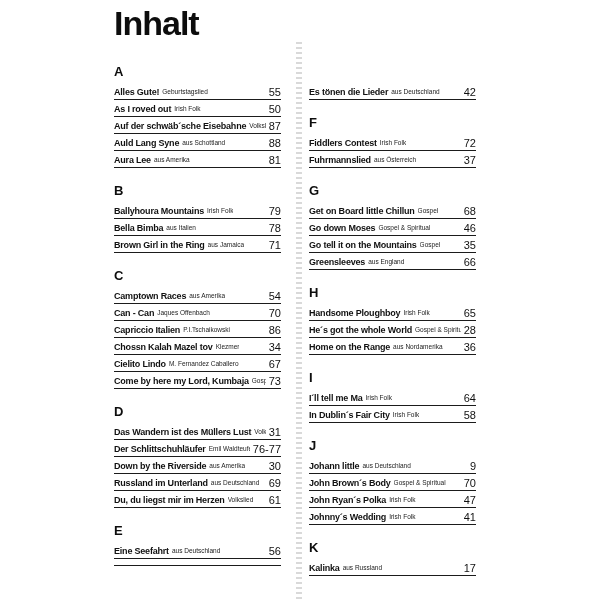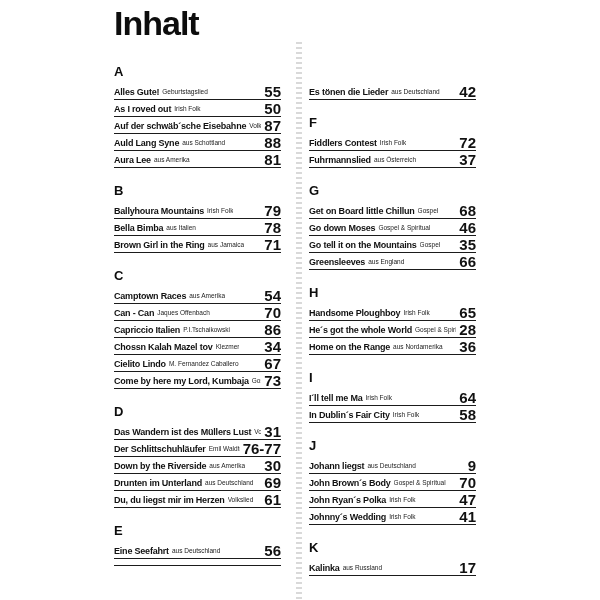--- a/index.html
+++ b/index.html
@@ -70,22 +70,22 @@
   }
   .entry-note {
     font-size: 6.5px;
     color: #222;
     margin-left: 3px;
     flex: 0 1 auto;
     min-width: 0;
     overflow: hidden;
   }
   .entry-page {
-    font-size: 15px;
-    font-weight: bold;
+    font-size: 11px;
+    font-weight: normal;
     margin-left: auto;
     padding-left: 3px;
     flex: 0 0 auto;
   }
 </style>
 </head>
 <body>
 
 <div class="page">
   <div class="page-title">Inhalt</div>
@@ -174,21 +174,21 @@
         <span class="entry-title">Der Schlittschuhläufer</span>
         <span class="entry-note">Emil Waldteufel</span>
         <span class="entry-page">76-77</span>
       </div>
       <div class="entry">
         <span class="entry-title">Down by the Riverside</span>
         <span class="entry-note">aus Amerika</span>
         <span class="entry-page">30</span>
       </div>
       <div class="entry">
-        <span class="entry-title">Drunten im Unterland</span>
+        <span class="entry-title">Russland im Unterland</span>
         <span class="entry-note">aus Deutschland</span>
         <span class="entry-page">69</span>
       </div>
       <div class="entry">
         <span class="entry-title">Du, du liegst mir im Herzen</span>
         <span class="entry-note">Volkslied</span>
         <span class="entry-page">61</span>
       </div>
       <div class="section-letter">E</div>
       <div class="entry">
@@ -258,21 +258,21 @@
         <span class="entry-note">Irish Folk</span>
         <span class="entry-page">64</span>
       </div>
       <div class="entry">
         <span class="entry-title">In Dublin´s Fair City</span>
         <span class="entry-note">Irish Folk</span>
         <span class="entry-page">58</span>
       </div>
       <div class="section-letter">J</div>
       <div class="entry">
-        <span class="entry-title">Johann liegst</span>
+        <span class="entry-title">Johann little</span>
         <span class="entry-note">aus Deutschland</span>
         <span class="entry-page">9</span>
       </div>
       <div class="entry">
         <span class="entry-title">John Brown´s Body</span>
         <span class="entry-note">Gospel &amp; Spiritual</span>
         <span class="entry-page">70</span>
       </div>
       <div class="entry">
         <span class="entry-title">John Ryan´s Polka</span>

